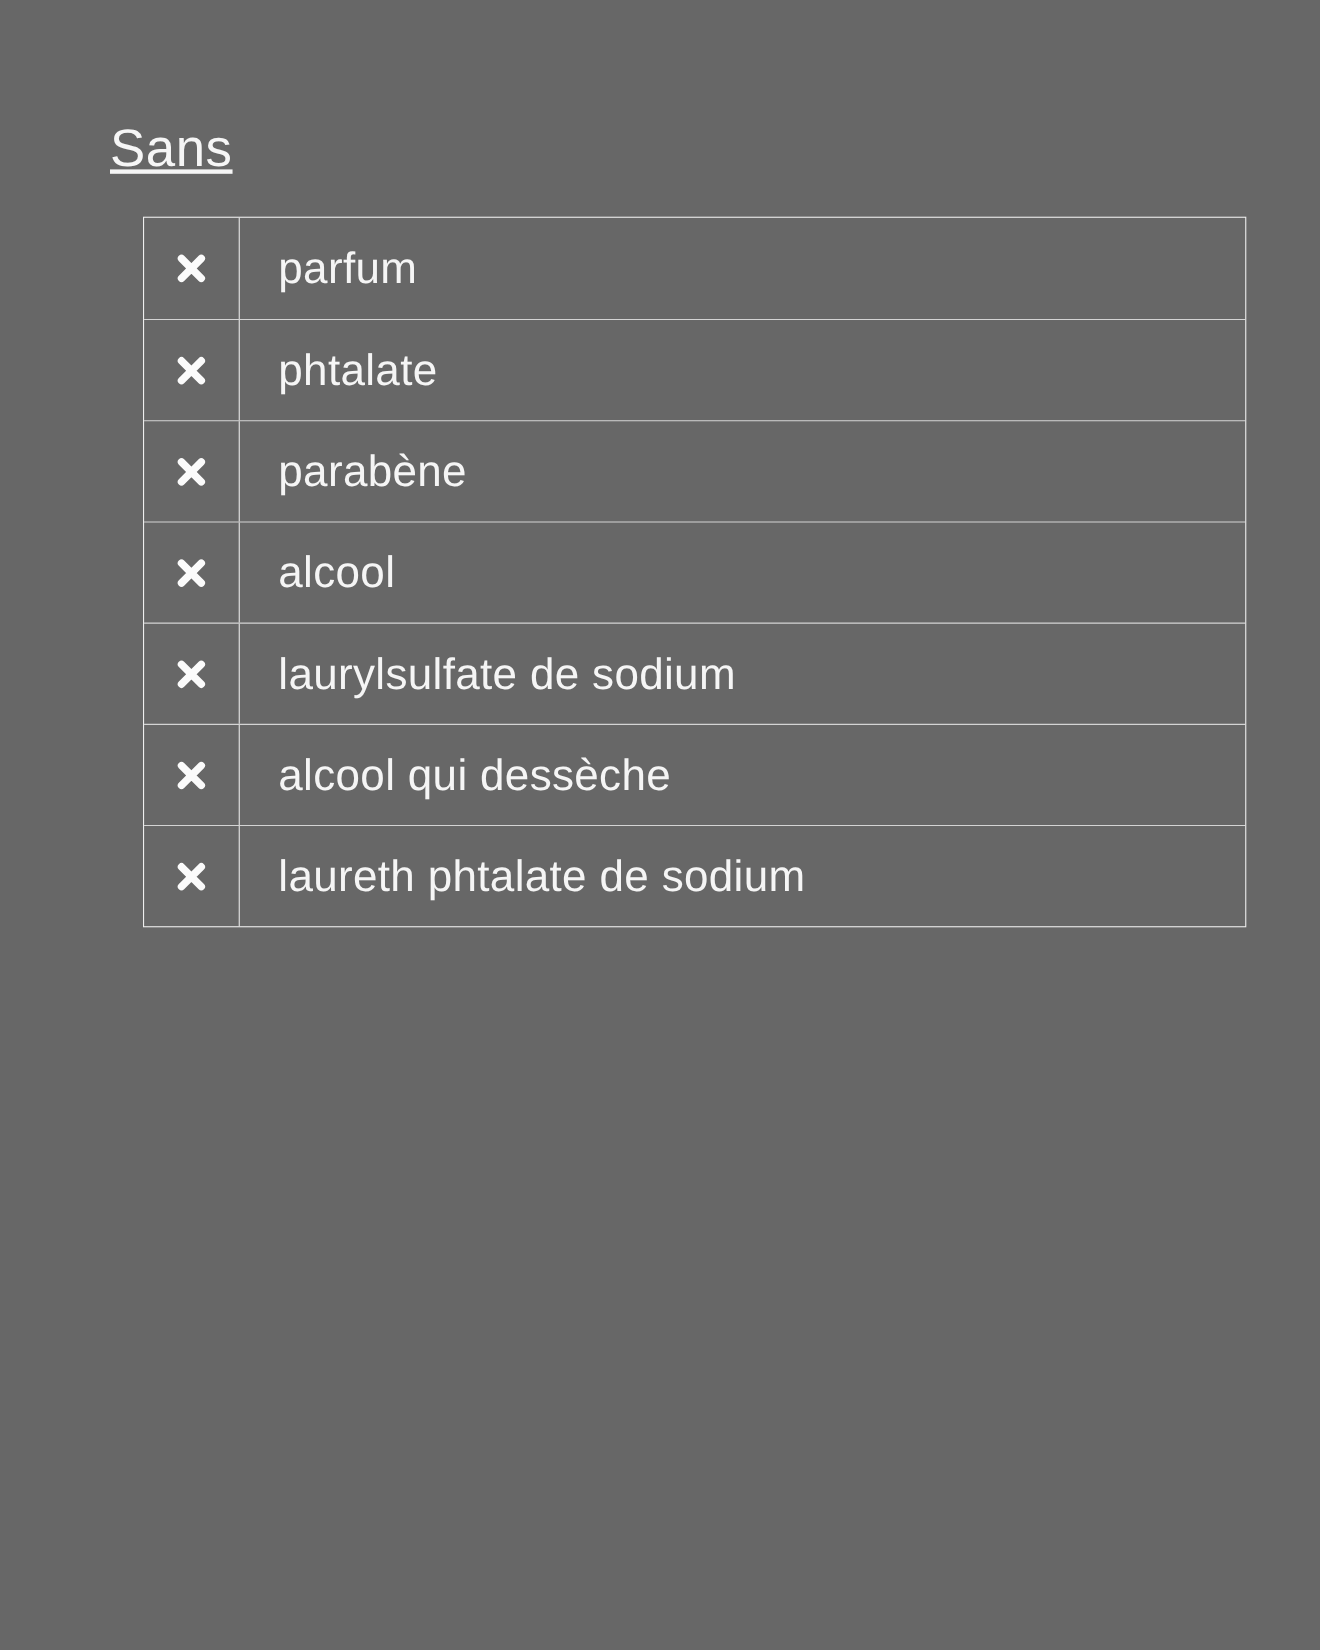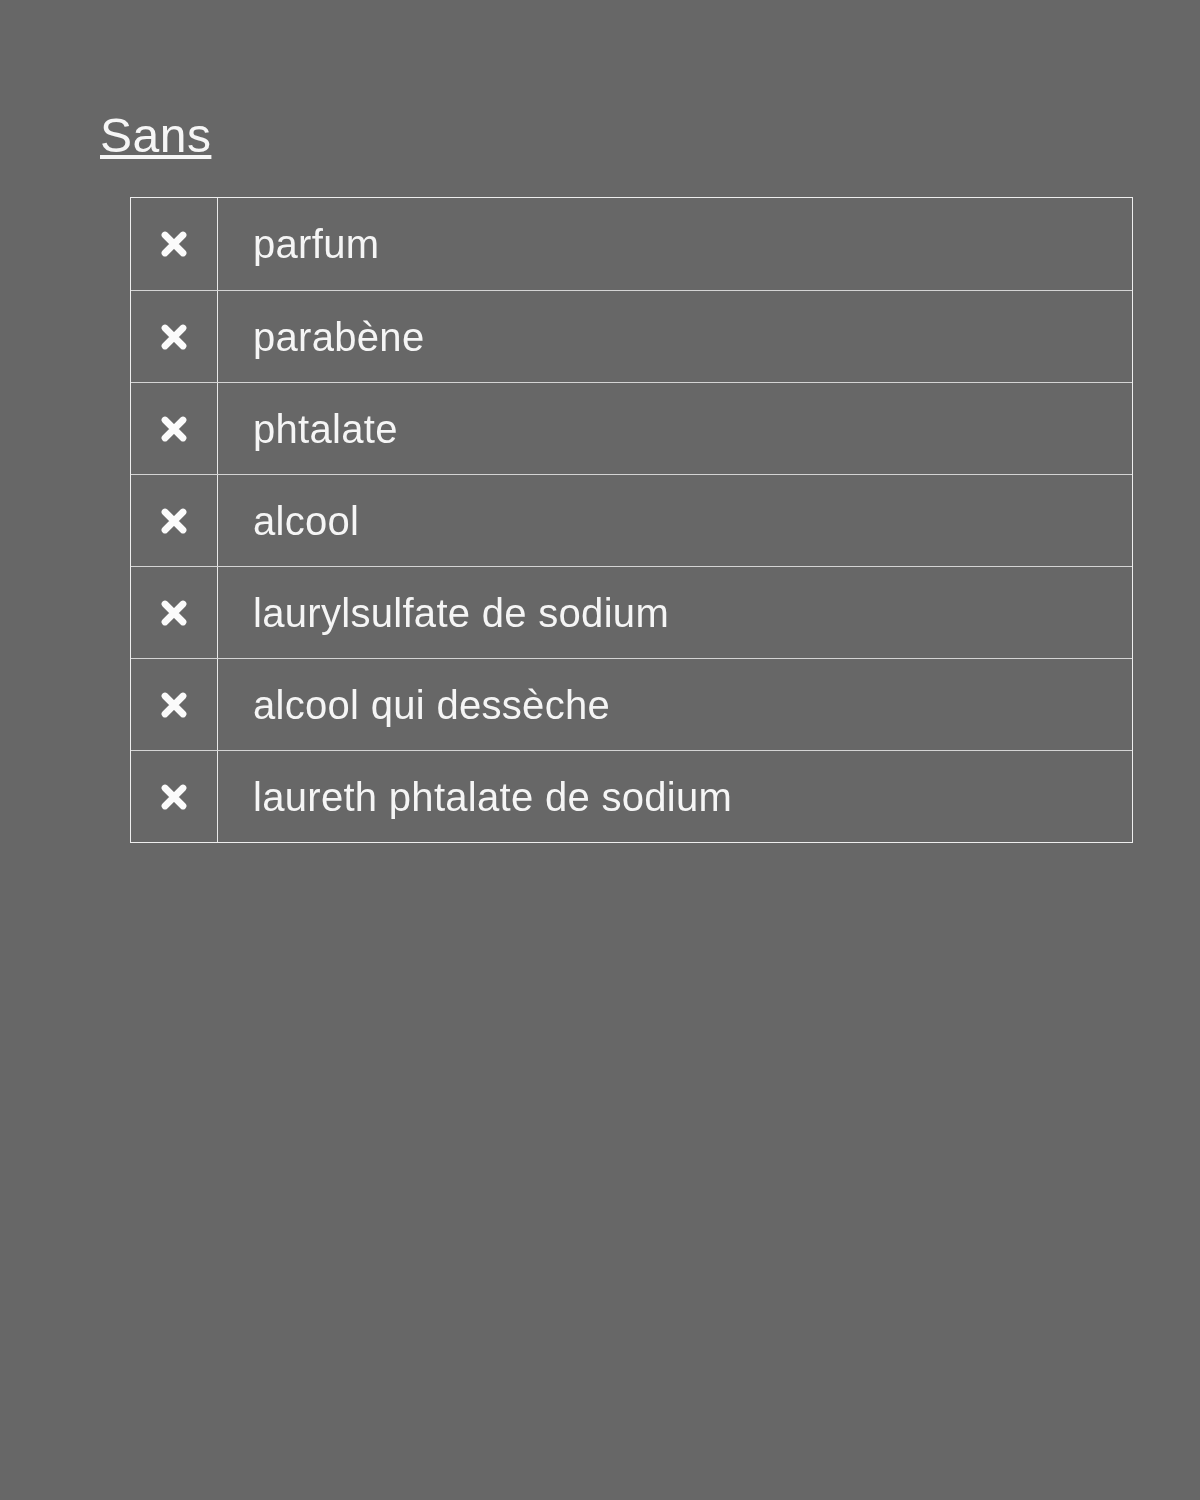--- a/index.html
+++ b/index.html
@@ -92,30 +92,30 @@
       </div>
       <div class="cell-label">parfum</div>
     </div>
 
     <div class="claims-row">
       <div class="cell-icon">
         <svg width="32" height="32" viewBox="0 0 32 32" aria-hidden="true">
           <path d="M7 7 L25 25 M25 7 L7 25" stroke="#fbfbfb" stroke-width="6.8" stroke-linecap="round" fill="none"></path>
         </svg>
       </div>
-      <div class="cell-label">parabène</div>
+      <div class="cell-label">phtalate</div>
     </div>
 
     <div class="claims-row">
       <div class="cell-icon">
         <svg width="32" height="32" viewBox="0 0 32 32" aria-hidden="true">
           <path d="M7 7 L25 25 M25 7 L7 25" stroke="#fbfbfb" stroke-width="6.8" stroke-linecap="round" fill="none"></path>
         </svg>
       </div>
-      <div class="cell-label">phtalate</div>
+      <div class="cell-label">parabène</div>
     </div>
 
     <div class="claims-row">
       <div class="cell-icon">
         <svg width="32" height="32" viewBox="0 0 32 32" aria-hidden="true">
           <path d="M7 7 L25 25 M25 7 L7 25" stroke="#fbfbfb" stroke-width="6.8" stroke-linecap="round" fill="none"></path>
         </svg>
       </div>
       <div class="cell-label">alcool</div>
     </div>

